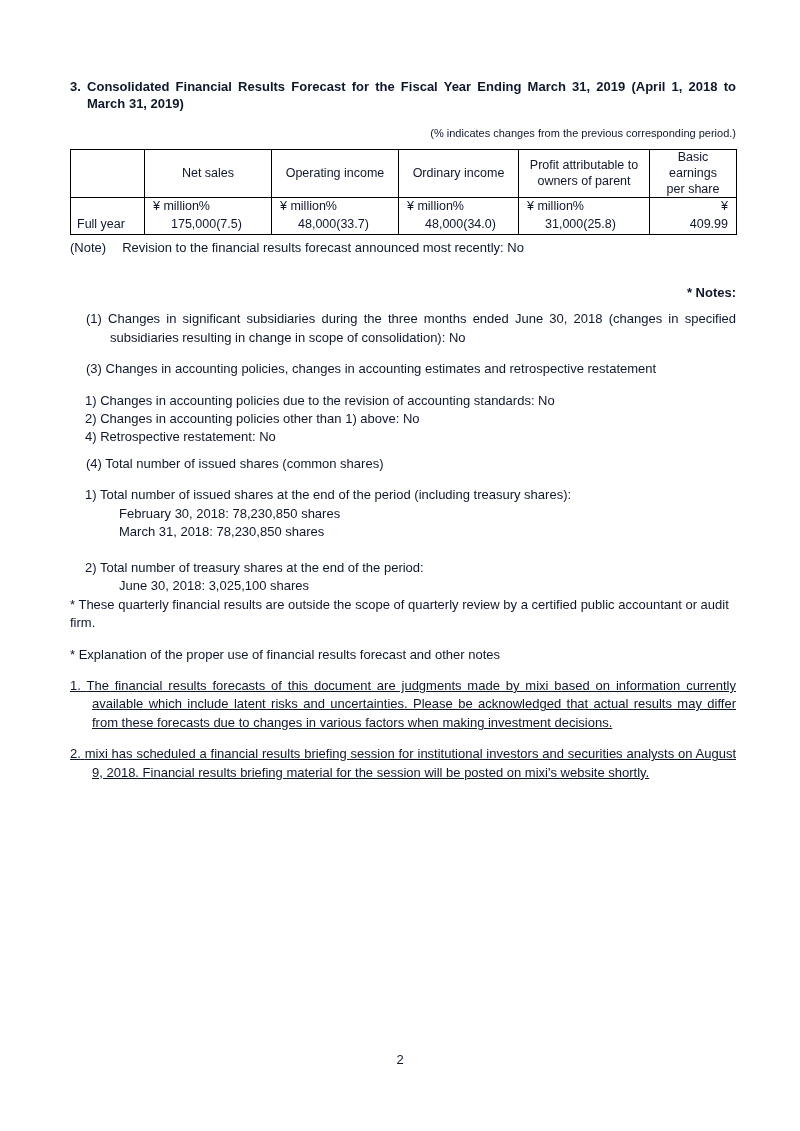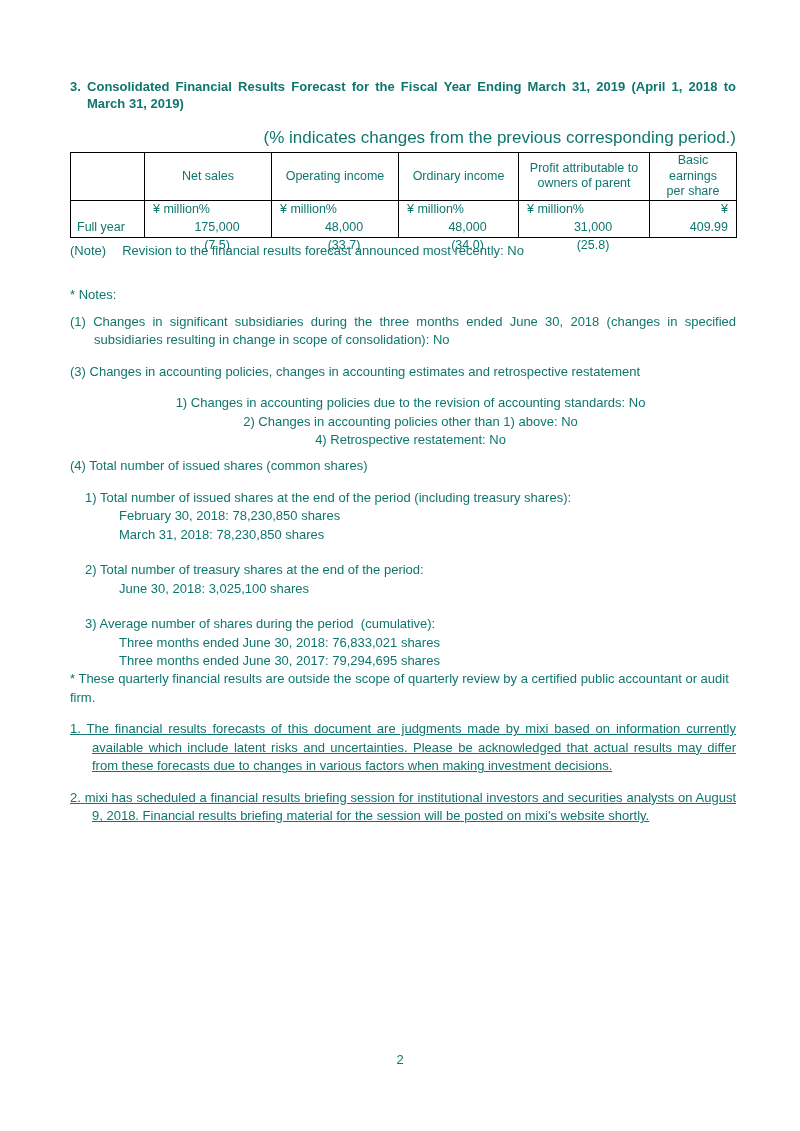--- a/index.html
+++ b/index.html
@@ -1,41 +1,41 @@
 <!DOCTYPE html>
 <html><head>
 <meta charset="utf-8">
 <style>
   html, body { margin: 0; padding: 0; background: #ffffff; }
   .sheet {
     position: relative;
     width: 800px;
     height: 1131px;
     background: #ffffff;
-    color: #0f766e;
+    color: #0f172a;
     font-family: "Liberation Sans", sans-serif;
     font-size: 13px;
     line-height: 1.42;
     overflow: hidden;
   }
   .content { padding: 66px 64px 0 70px; }
 
   .heading {
     font-weight: bold;
     padding-left: 17px;
     text-indent: -17px;
     text-align: justify;
     line-height: 1.3;
   }
 
   .table-caption {
     text-align: right;
-    font-size: 17px;
+    font-size: 11px;
     margin-top: 7px;
-    margin-bottom: 2px;
+    margin-bottom: 8px;
   }
 
   table.forecast {
     border-collapse: collapse;
     width: 666px;
     table-layout: fixed;
     font-size: 12.5px;
   }
   table.forecast th, table.forecast td {
     border: 1px solid #000000;
@@ -49,38 +49,39 @@
     line-height: 1.25;
     white-space: pre-line;
   }
   td .line {
     display: flex;
     justify-content: flex-start;
     align-items: center;
     height: 18px;
     padding: 0 8px;
   }
-  td .line.money-value { padding-left: 26px; flex-direction: column; }
+  td .line.money-value { padding-left: 26px; }
   td.label-cell .line { justify-content: flex-start; padding-left: 6px; }
   td.eps-cell .line { justify-content: flex-end; }
 
   .note-line { margin-top: 4px; }
   .note-line .note-label { display: inline-block; margin-right: 16px; text-align: center; }
 
-  .notes-header { font-weight: normal; margin-top: 26px; }
+  .notes-header { font-weight: bold; margin-top: 26px; text-align: right; }
 
   .note-item {
     margin-top: 8px;
     padding-left: 24px;
     text-indent: -24px;
     text-align: justify;
+    margin-left: 16px;
   }
   .note-item + .note-item { margin-top: 11px; }
   .note-subs { margin-top: 0; }
-  .note-sub { margin-left: 15px; text-align: center; }
+  .note-sub { margin-left: 15px; }
 
   .share-group { margin-top: 17px; }
   .share-group.first { margin-top: 0; }
   .share-group-title { margin-left: 15px; }
   .share-line { margin-left: 49px; }
 
   .review-disclaimer { margin-top: 0; }
   .forecast-header { margin-top: 12px; }
 
   .disc-item {
@@ -206,29 +207,25 @@
       <p class="note-item"><span>(4)</span> <span>Total number of issued shares (common shares)</span></p>
       <div class="share-group first">
         <div class="share-group-title">1) Total number of issued shares at the end of the period (including treasury shares):</div>
         <div class="share-line">February 30, 2018: 78,230,850 shares</div>
         <div class="share-line">March 31, 2018: 78,230,850 shares</div>
       </div>
       <div class="share-group">
         <div class="share-group-title">2) Total number of treasury shares at the end of the period:</div>
         <div class="share-line">June 30, 2018: 3,025,100 shares</div>
       </div>
-      <div class="share-group">
-        <div class="share-group-title">3) Average number of shares during the period &nbsp;(cumulative):</div>
-        <div class="share-line">Three months ended June 30, 2018: 76,833,021 shares</div>
-        <div class="share-line">Three months ended June 30, 2017: 79,294,695 shares</div>
-      </div>
     </div>
 
     <p class="review-disclaimer">* These quarterly financial results are outside the scope of quarterly review by a certified public accountant or audit firm.</p>
 
+    <p class="forecast-header">* Explanation of the proper use of financial results forecast and other notes</p>
 
     <div>
       <p class="disc-item"><span>1.</span> <span>The financial results forecasts of this document are judgments made by mixi based on information currently available which include latent risks and uncertainties. Please be acknowledged that actual results may differ from these forecasts due to changes in various factors when making investment decisions.</span></p>
       <p class="disc-item"><span>2.</span> <span>mixi has scheduled a financial results briefing session for institutional investors and securities analysts on August 9, 2018. Financial results briefing material for the session will be posted on mixi's website shortly.</span></p>
     </div>
 
   </div>
 
   <div class="page-number">2</div>
 </div>

